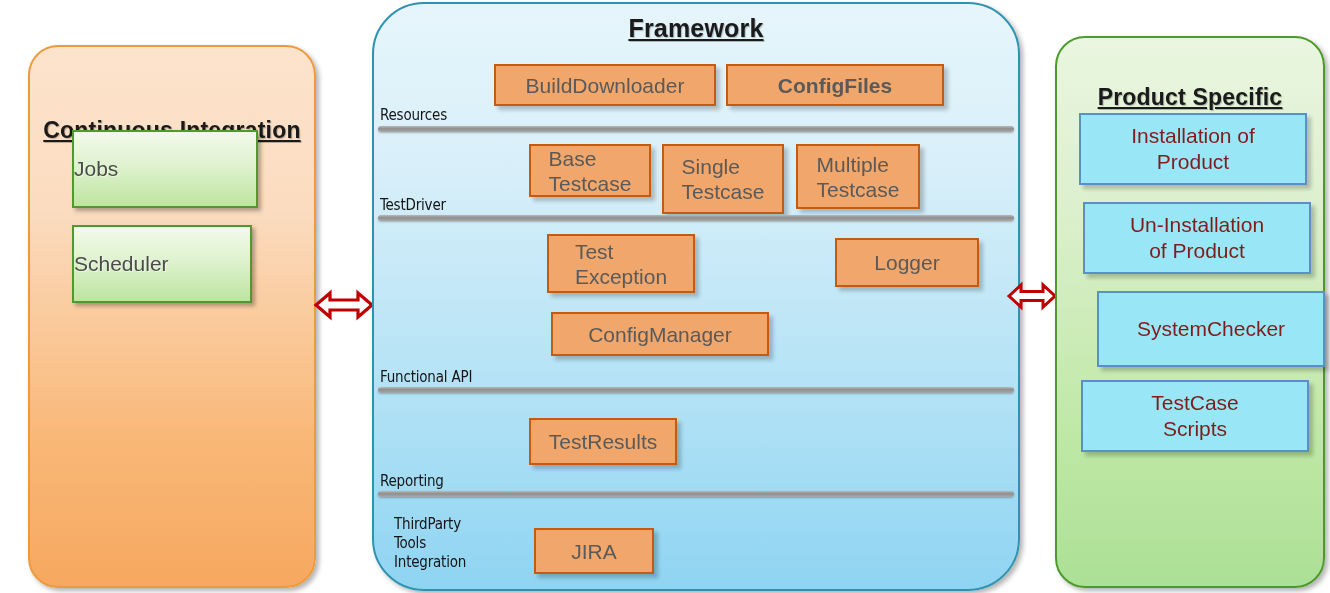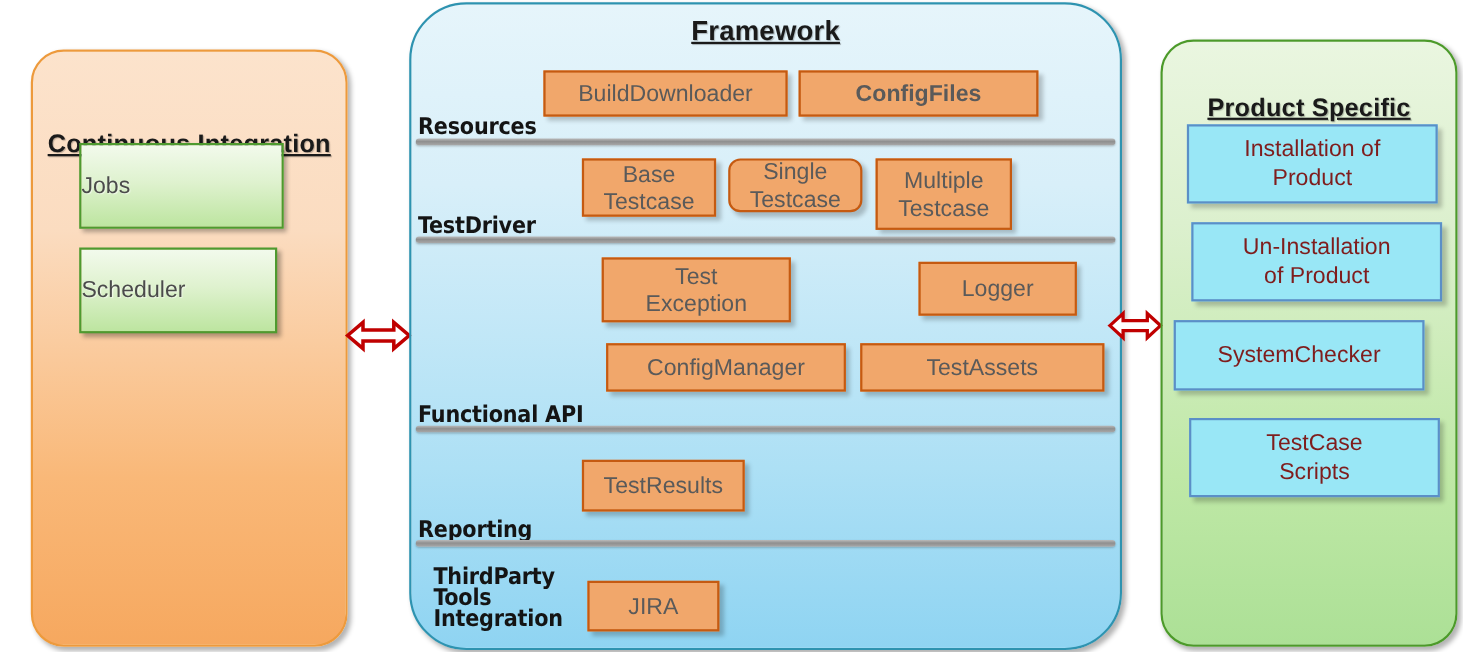--- a/index.html
+++ b/index.html
@@ -25,29 +25,29 @@
              color:#4b4b4b;font-size:21px;display:flex;align-items:center;
              justify-content:flex-start;box-shadow:3px 3px 4px rgba(0,0,0,.30);
              text-shadow:1px 1px 1px rgba(255,255,255,.6);}
 
   
   #fw-panel{left:372px;top:2px;width:648px;height:589px;
             border:2px solid #2E93B0;border-radius:52px;
             background:linear-gradient(180deg,#E6F5FB 0%,#D8EFF9 28%,#ADE0F5 72%,#8FD4F2 100%);}
   #fw-title{top:10px;font-size:25px;}
   .section-label{position:absolute;font-family:"DejaVu Sans Condensed","Liberation Sans Narrow","Liberation Sans",sans-serif;
-                 font-weight:bold;font-size:21px;color:#141414;
+                 font-weight:normal;font-size:15px;color:#141414;
                  letter-spacing:-.2px;line-height:19px;white-space:pre-line;}
   .divider{position:absolute;height:6px;border-radius:3px;
            background:linear-gradient(180deg,#b9b9b9 0%,#8f8f8f 45%,#a8a8a8 100%);
            box-shadow:0 1px 2px rgba(0,0,0,.25);}
   .orange-box{position:absolute;box-sizing:border-box;
               border:2px solid #C55A11;background:#F1A76B;
               color:#5a5a5a;font-size:21px;display:flex;align-items:center;
-              justify-content:center;text-align:center;line-height:25px;
+              justify-content:center;line-height:25px;
               box-shadow:4px 4px 4px rgba(0,0,0,.22);}
 
   
   #ps-panel{left:1055px;top:36px;width:270px;height:552px;
             border:2px solid #4C9A2A;border-radius:30px;
             background:linear-gradient(180deg,#EAF6E0 0%,#DCF0CE 30%,#BFE8A6 72%,#ACE096 100%);}
   #ps-title{top:46px;font-size:23px;}
   .cyan-box{position:absolute;box-sizing:border-box;
             border:2px solid #5B8FC7;background:#99E7F6;
             color:#7f1d1d;font-size:21px;display:flex;align-items:center;
@@ -89,43 +89,40 @@
     <div class="orange-box" style="left:352px;top:60px;width:218px;height:42px;font-weight:bold;">
       <span>ConfigFiles</span>
     </div>
     <div class="section-label" style="left:6px;top:102px;">Resources</div>
     <div class="divider" style="left:4px;top:122px;width:636px;"></div>
 
     <div class="orange-box" style="left:155px;top:140px;width:122px;height:53px;">
       <span style="white-space:pre-line">Base
 Testcase</span>
     </div>
-    <div class="orange-box" style="left:288px;top:140px;width:122px;height:49px;border-radius:11px;">
+    <div class="orange-box" style="left:288px;top:140px;width:122px;height:70px;">
       <span style="white-space:pre-line">Single
 Testcase</span>
     </div>
     <div class="orange-box" style="left:422px;top:140px;width:124px;height:65px;">
       <span style="white-space:pre-line">Multiple
 Testcase</span>
     </div>
     <div class="section-label" style="left:6px;top:192px;">TestDriver</div>
     <div class="divider" style="left:4px;top:211px;width:636px;"></div>
 
-    <div class="orange-box" style="left:173px;top:230px;width:172px;height:59px;">
+    <div class="orange-box" style="left:173px;top:230px;width:148px;height:59px;">
       <span style="white-space:pre-line">Test
 Exception</span>
     </div>
     <div class="orange-box" style="left:445px;top:234px;width:144px;height:49px;margin-left:16px;">
       <span>Logger</span>
     </div>
     <div class="orange-box" style="left:177px;top:308px;width:218px;height:44px;">
       <span>ConfigManager</span>
-    </div>
-    <div class="orange-box" style="left:408px;top:308px;width:222px;height:44px;">
-      <span>TestAssets</span>
     </div>
     <div class="section-label" style="left:6px;top:364px;">Functional  API</div>
     <div class="divider" style="left:4px;top:383px;width:636px;"></div>
 
     <div class="orange-box" style="left:155px;top:414px;width:148px;height:47px;">
       <span>TestResults</span>
     </div>
     <div class="section-label" style="left:6px;top:468px;">Reporting</div>
     <div class="divider" style="left:4px;top:487px;width:636px;"></div>
 
@@ -149,21 +146,21 @@
     <div class="cyan-box" style="left:22px;top:75px;width:228px;height:72px;">
       <span style="white-space:pre-line">Installation of
 Product</span>
     </div>
 
     <div class="cyan-box" style="left:26px;top:164px;width:228px;height:72px;">
       <span style="white-space:pre-line">Un-Installation
 of Product</span>
     </div>
 
-    <div class="cyan-box" style="left:10px;top:253px;width:228px;height:64px;">
+    <div class="cyan-box" style="left:40px;top:253px;width:228px;height:76px;">
       <span style="white-space:pre-line">SystemChecker</span>
     </div>
 
     <div class="cyan-box" style="left:24px;top:342px;width:228px;height:72px;">
       <span style="white-space:pre-line">TestCase
 Scripts</span>
     </div>
   </div>
 
 </div>

